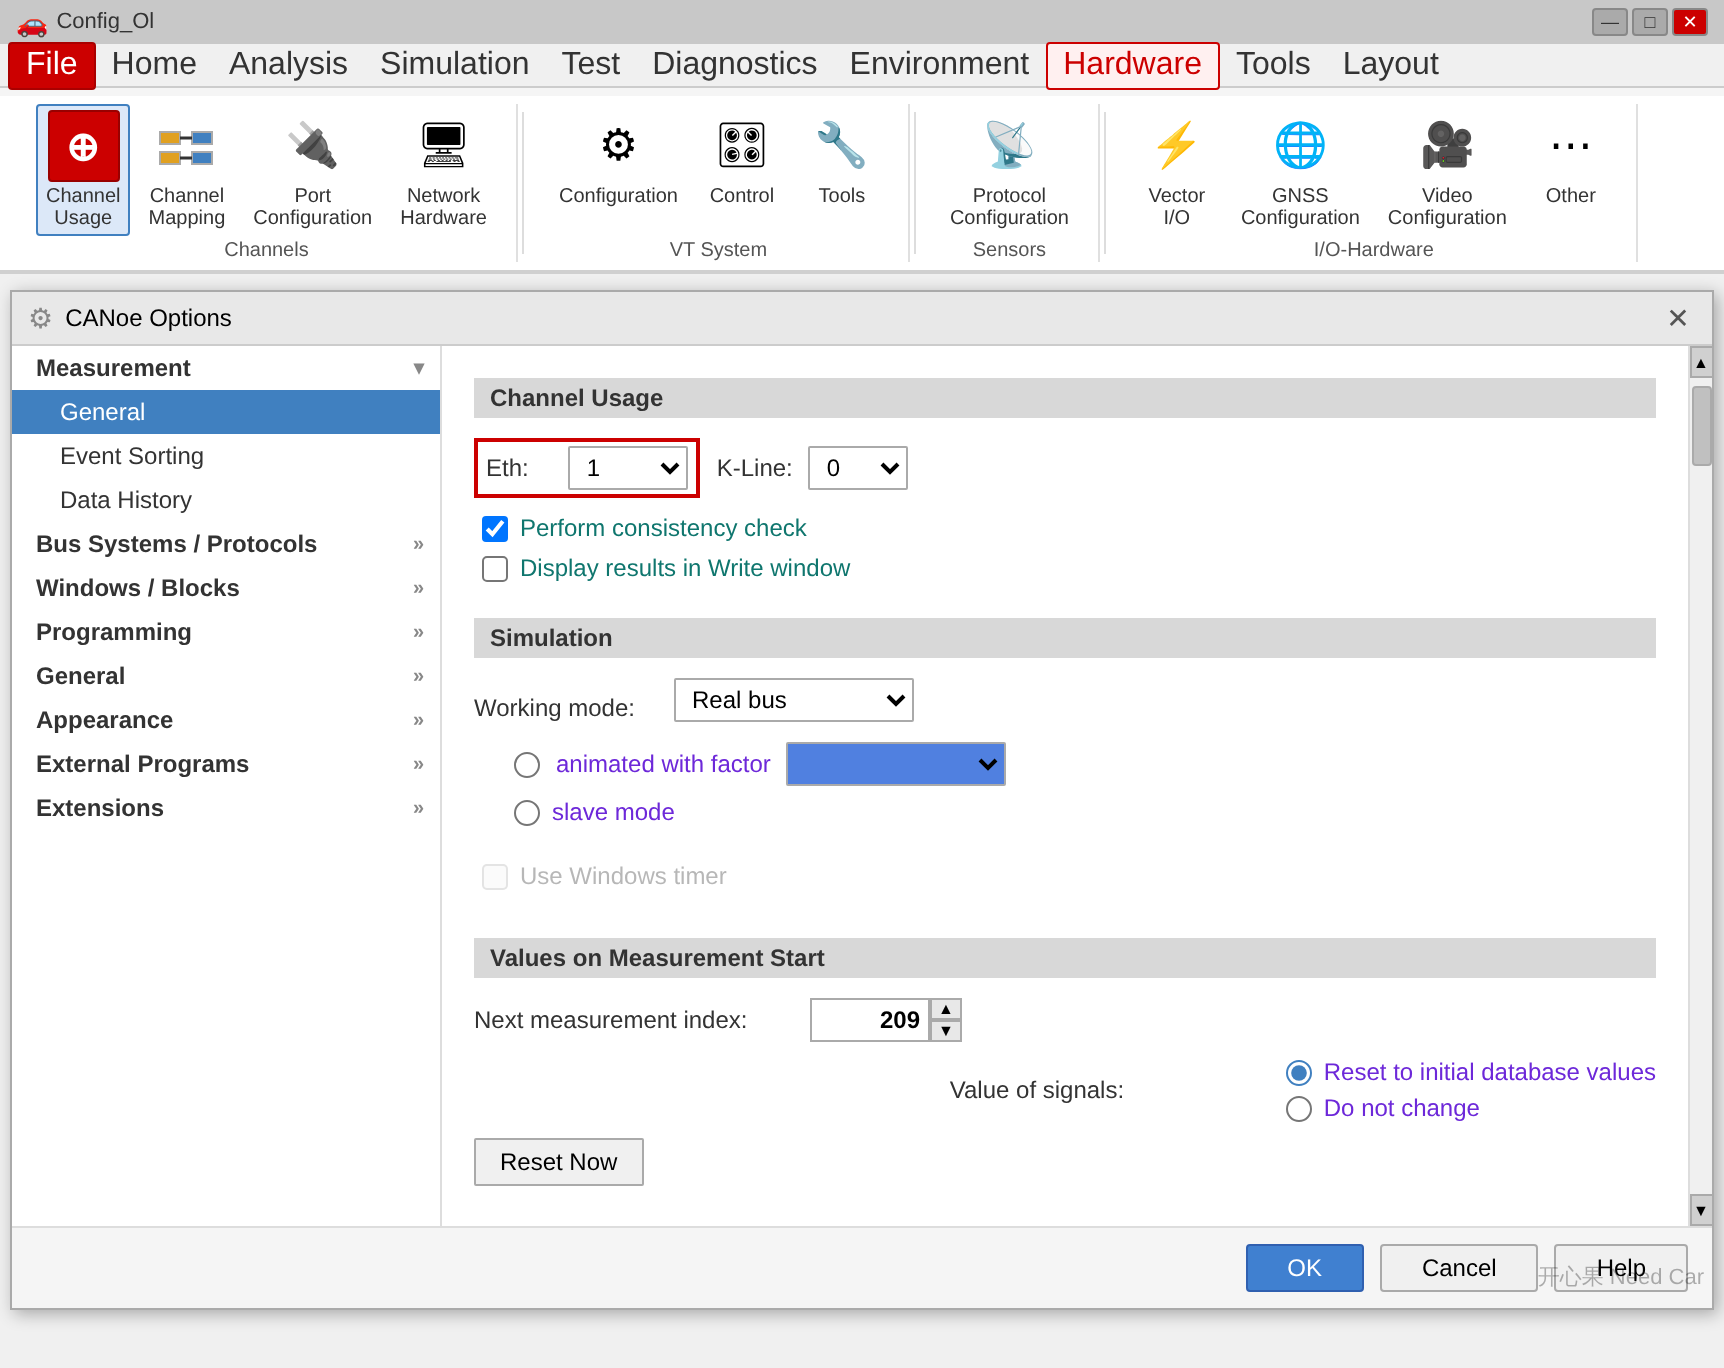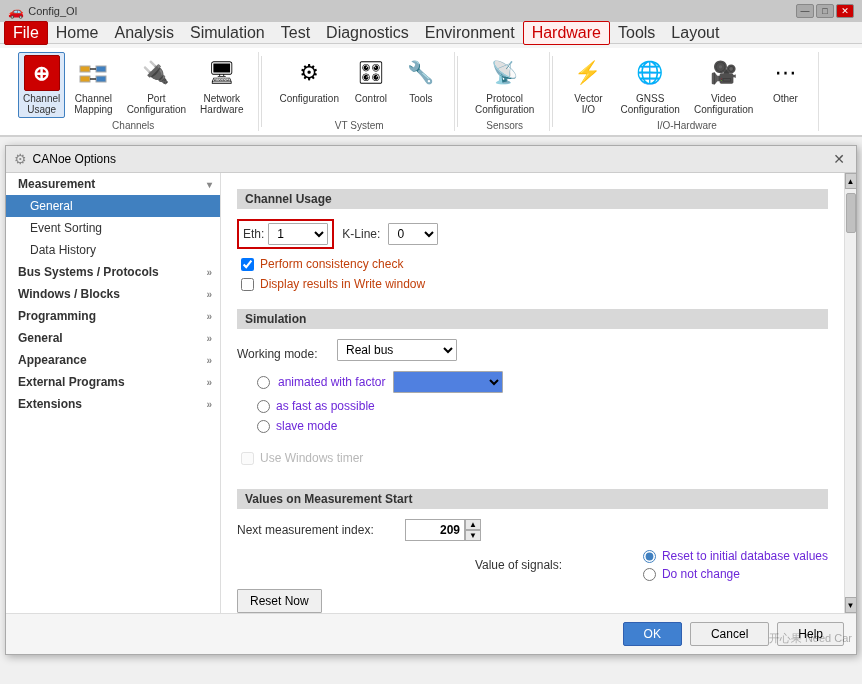--- a/index.html
+++ b/index.html
@@ -44,25 +44,25 @@
 
     
     .section-header { background: #d8d8d8; padding: 3px 8px; font-size: 12px; font-weight: bold; color: #333; margin-bottom: 10px; }
 
     
     .form-row { display: flex; align-items: center; gap: 8px; margin-bottom: 8px; }
     .form-label { font-size: 12px; color: #333; }
     .form-select { height: 22px; border: 1px solid #aaa; background: white; font-size: 12px; padding: 0 4px; border-radius: 1px; cursor: pointer; }
     .eth-select { width: 60px; }
     .kline-select { width: 50px; }
-    .eth-wrapper { border: 2px solid #c00; padding: 2px 4px; display: flex; align-items: center; gap: 4px; }
+    .eth-wrapper { border: 2px solid #c00; padding: 2px 4px; display: flex; align-items: center; gap: 20px; }
 
     .checkbox-row { display: flex; align-items: center; gap: 6px; margin-bottom: 6px; padding-left: 4px; }
     .checkbox-input { width: 13px; height: 13px; cursor: pointer; }
-    .checkbox-label { font-size: 12px; color: #c2410c; }
+    .checkbox-label { font-size: 12px; color: #0f766e; }
 
     .radio-row { display: flex; align-items: center; gap: 6px; margin-bottom: 6px; padding-left: 20px; }
     .radio-input { width: 13px; height: 13px; cursor: pointer; }
     .radio-label { font-size: 12px; color: #6d28d9; }
 
     .working-mode-row { display: flex; align-items: flex-end; gap: 0; margin-bottom: 10px; }
     .mode-label { font-size: 12px; color: #333; width: 100px; }
 
     .animated-row { display: flex; align-items: center; gap: 8px; margin-bottom: 6px; padding-left: 20px; }
 
@@ -319,24 +319,20 @@
         </div>
 
         <div class="animated-row">
           <input type="radio" class="radio-input" name="sim-mode" style="">
           <label class="radio-label">animated with factor</label>
           <select class="form-select" style="width:110px; background:#5080e0;">
             <option></option>
           </select>
         </div>
 
-        <div class="radio-row">
-          <input type="radio" class="radio-input" name="sim-mode" style="">
-          <label class="radio-label">as fast as possible</label>
-        </div>
 
         <div class="radio-row">
           <input type="radio" class="radio-input" name="sim-mode" style="">
           <label class="radio-label">slave mode</label>
         </div>
 
         <div class="separator"></div>
 
         <div class="use-timer-row">
           <input type="checkbox" class="checkbox-input" disabled="" style="">

